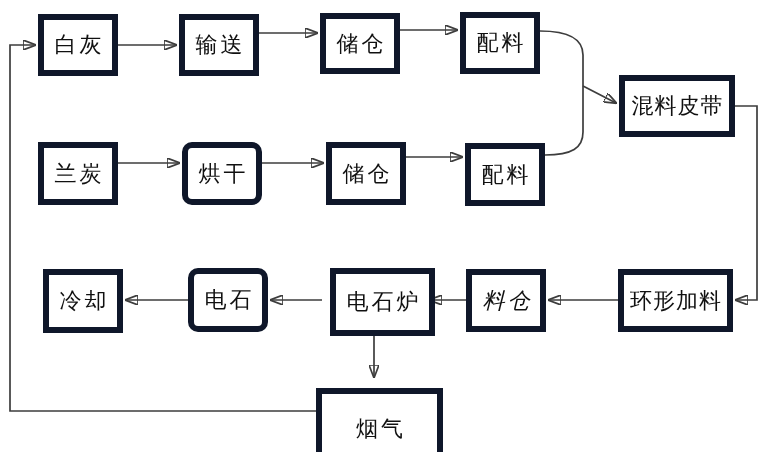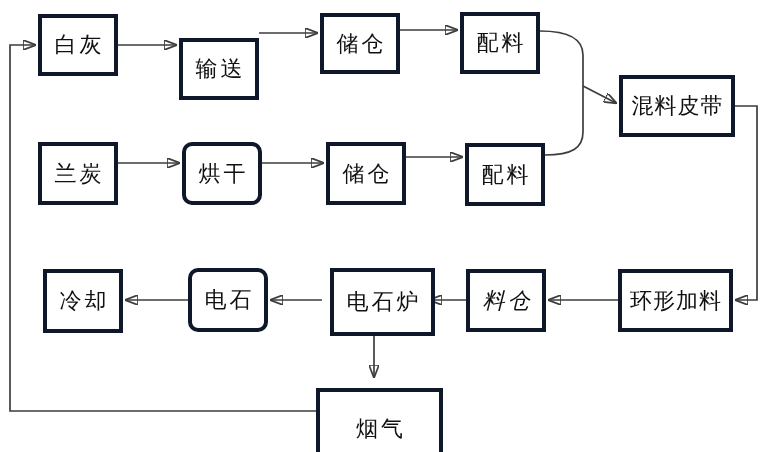--- a/index.html
+++ b/index.html
@@ -22,34 +22,34 @@
   }
   .wires path {
     fill: none;
     stroke: #3d3d3d;
     stroke-width: 1.7;
   }
   .node {
     position: absolute;
     box-sizing: border-box;
     background: #ffffff;
-    border: 4px solid #0f172a;
+    border: 6px solid #0f172a;
     display: flex;
     align-items: center;
     justify-content: center;
     font-size: 22px;
     color: #101010;
     letter-spacing: 3px;
     text-indent: 3px;
     white-space: nowrap;
   }
   .node.wide { letter-spacing: 1px; text-indent: 1px; text-align: center; }
 
   .n-bailui    { left: 38px;  top: 14px;  width: 80px;  height: 62px; }
-  .n-shusong   { left: 179px; top: 14px;  width: 80px;  height: 62px; margin-top: 24px; }
+  .n-shusong   { left: 179px; top: 14px;  width: 80px;  height: 62px; }
   .n-chucang1  { left: 320px; top: 13px;  width: 80px;  height: 61px; }
   .n-peiliao1  { left: 460px; top: 12px;  width: 80px;  height: 62px; }
   .n-lantan    { left: 38px;  top: 142px; width: 80px;  height: 63px; }
   .n-honggan   { left: 182px; top: 142px; width: 80px;  height: 63px; border-radius: 10px; }
   .n-chucang2  { left: 326px; top: 142px; width: 80px;  height: 63px; }
   .n-peiliao2  { left: 465px; top: 143px; width: 80px;  height: 63px; }
   .n-hunliao   { left: 619px; top: 75px;  width: 116px; height: 62px; }
   .n-lengque   { left: 43px;  top: 269px; width: 80px;  height: 64px; }
   .n-dianshi   { left: 188px; top: 268px; width: 80px;  height: 64px; border-radius: 10px; }
   .n-dianshilu { left: 330px; top: 268px; width: 105px; height: 68px; }

